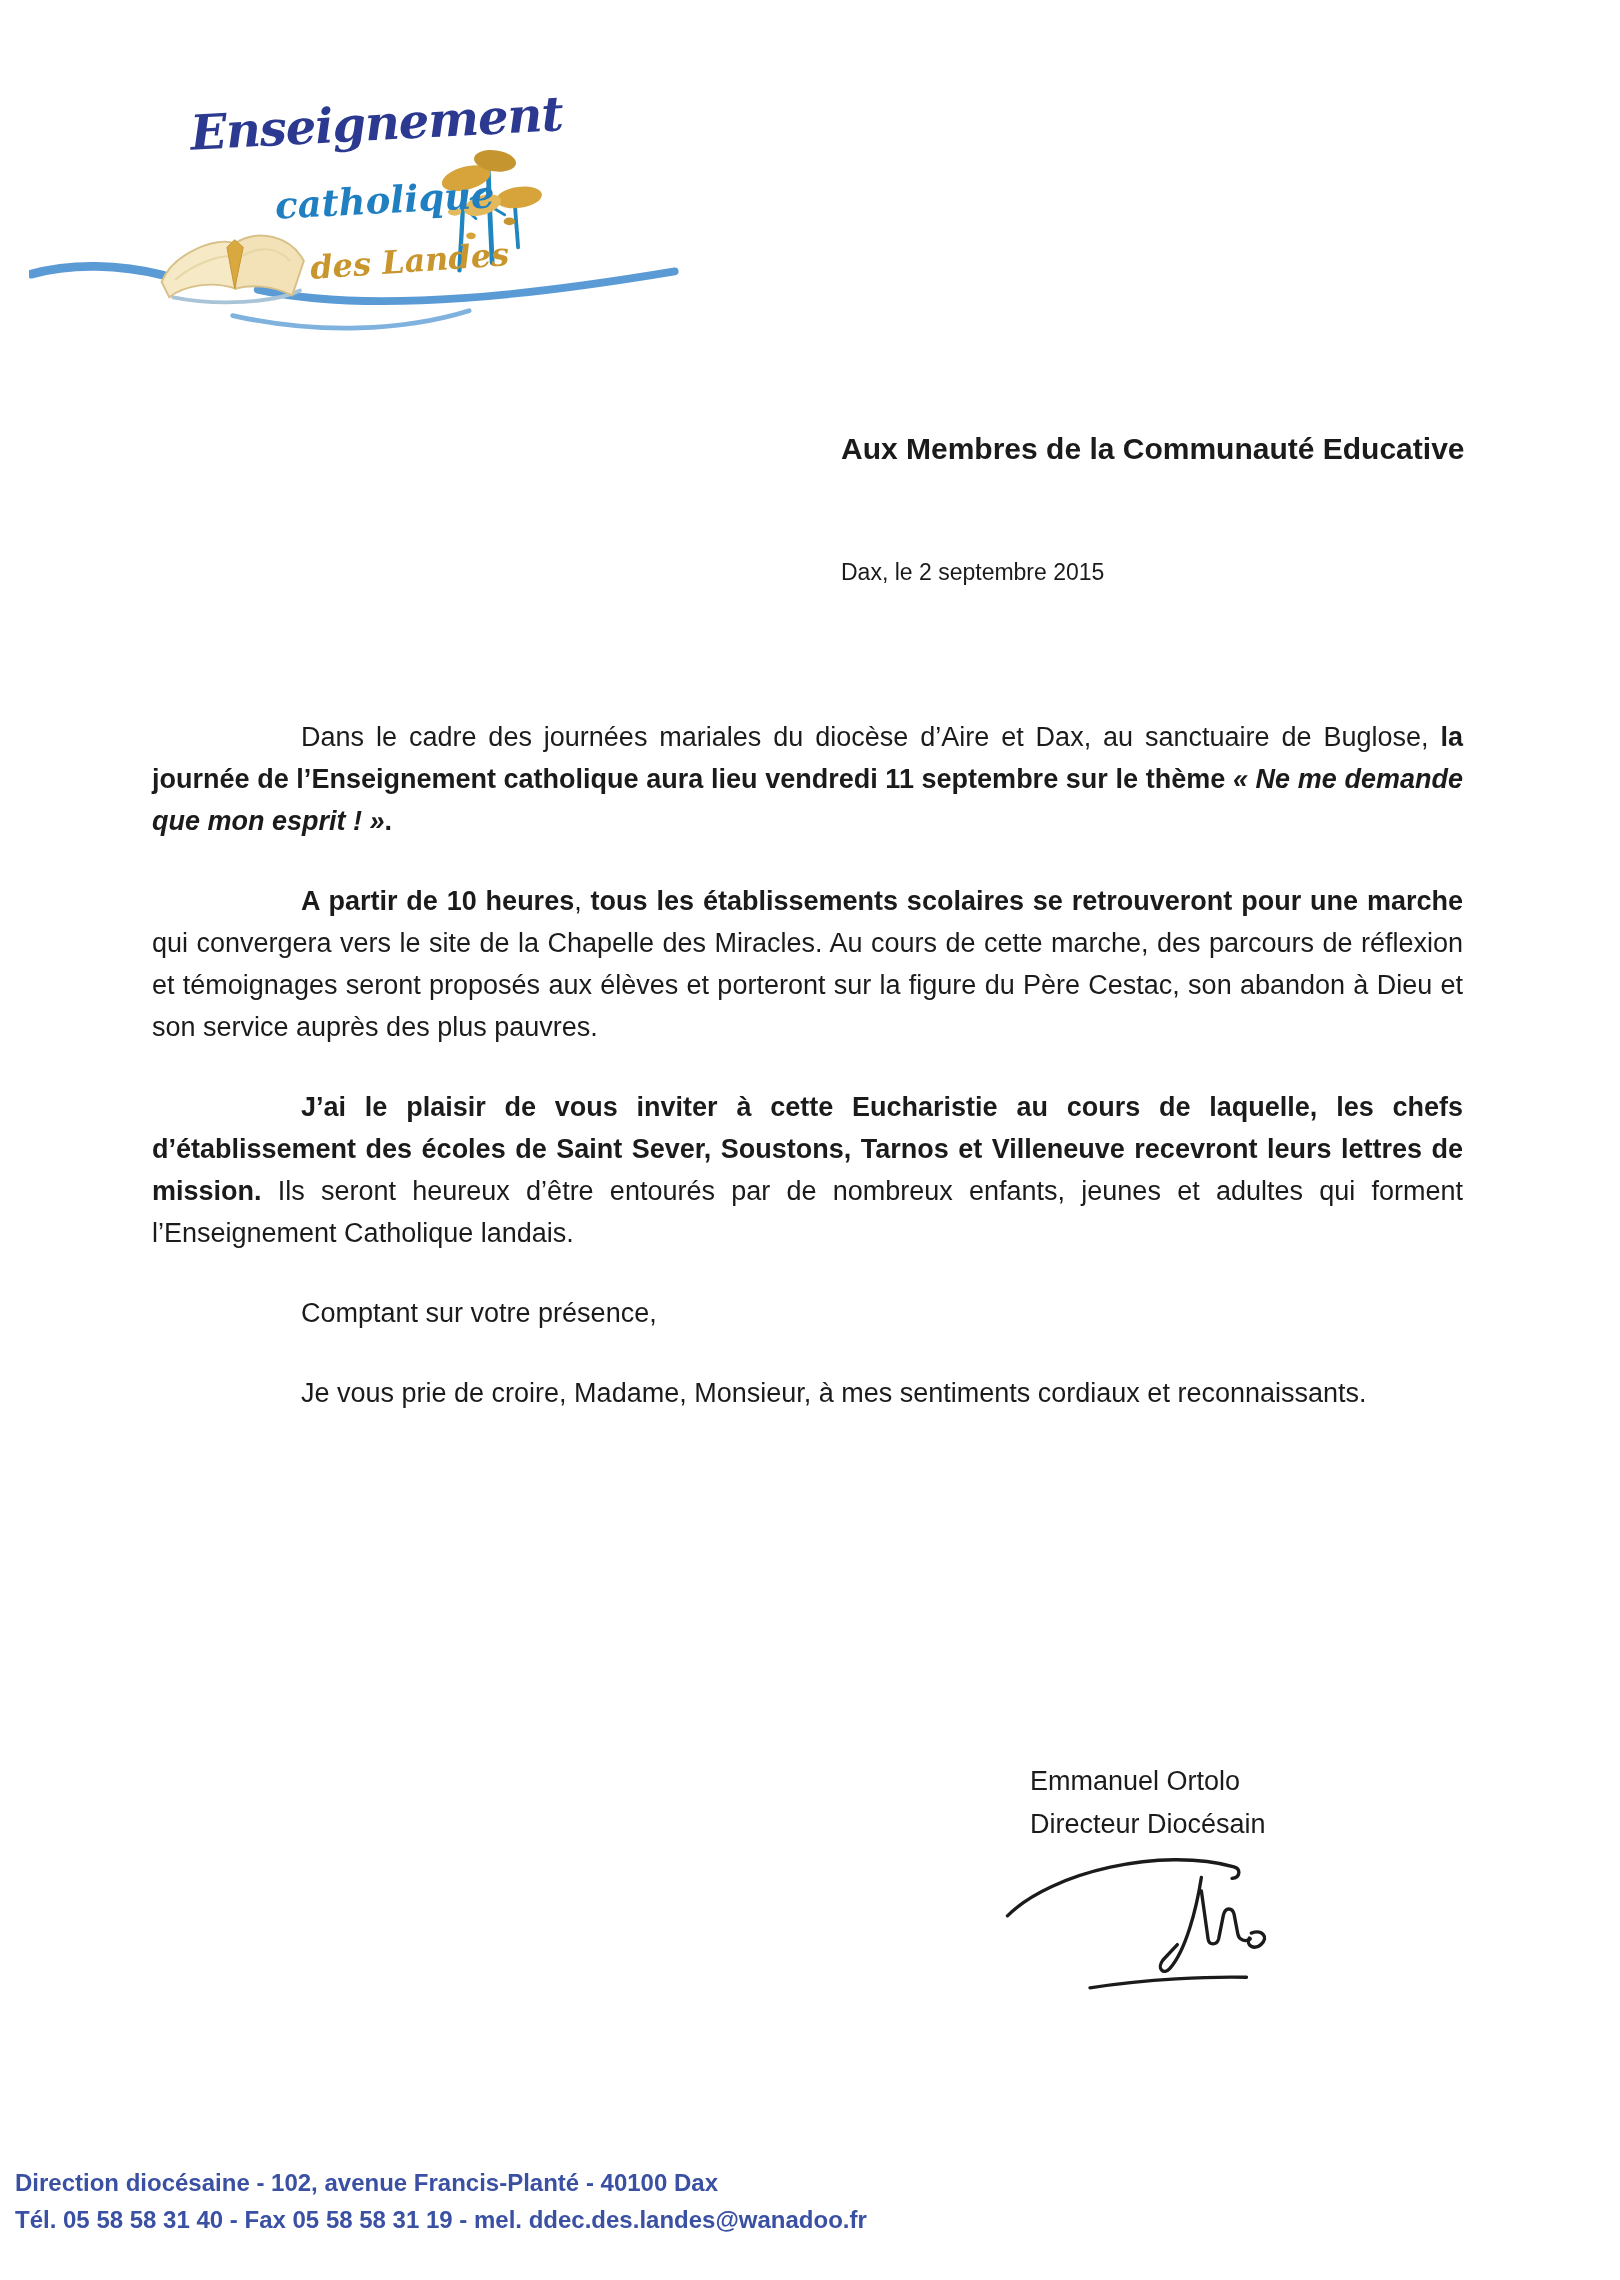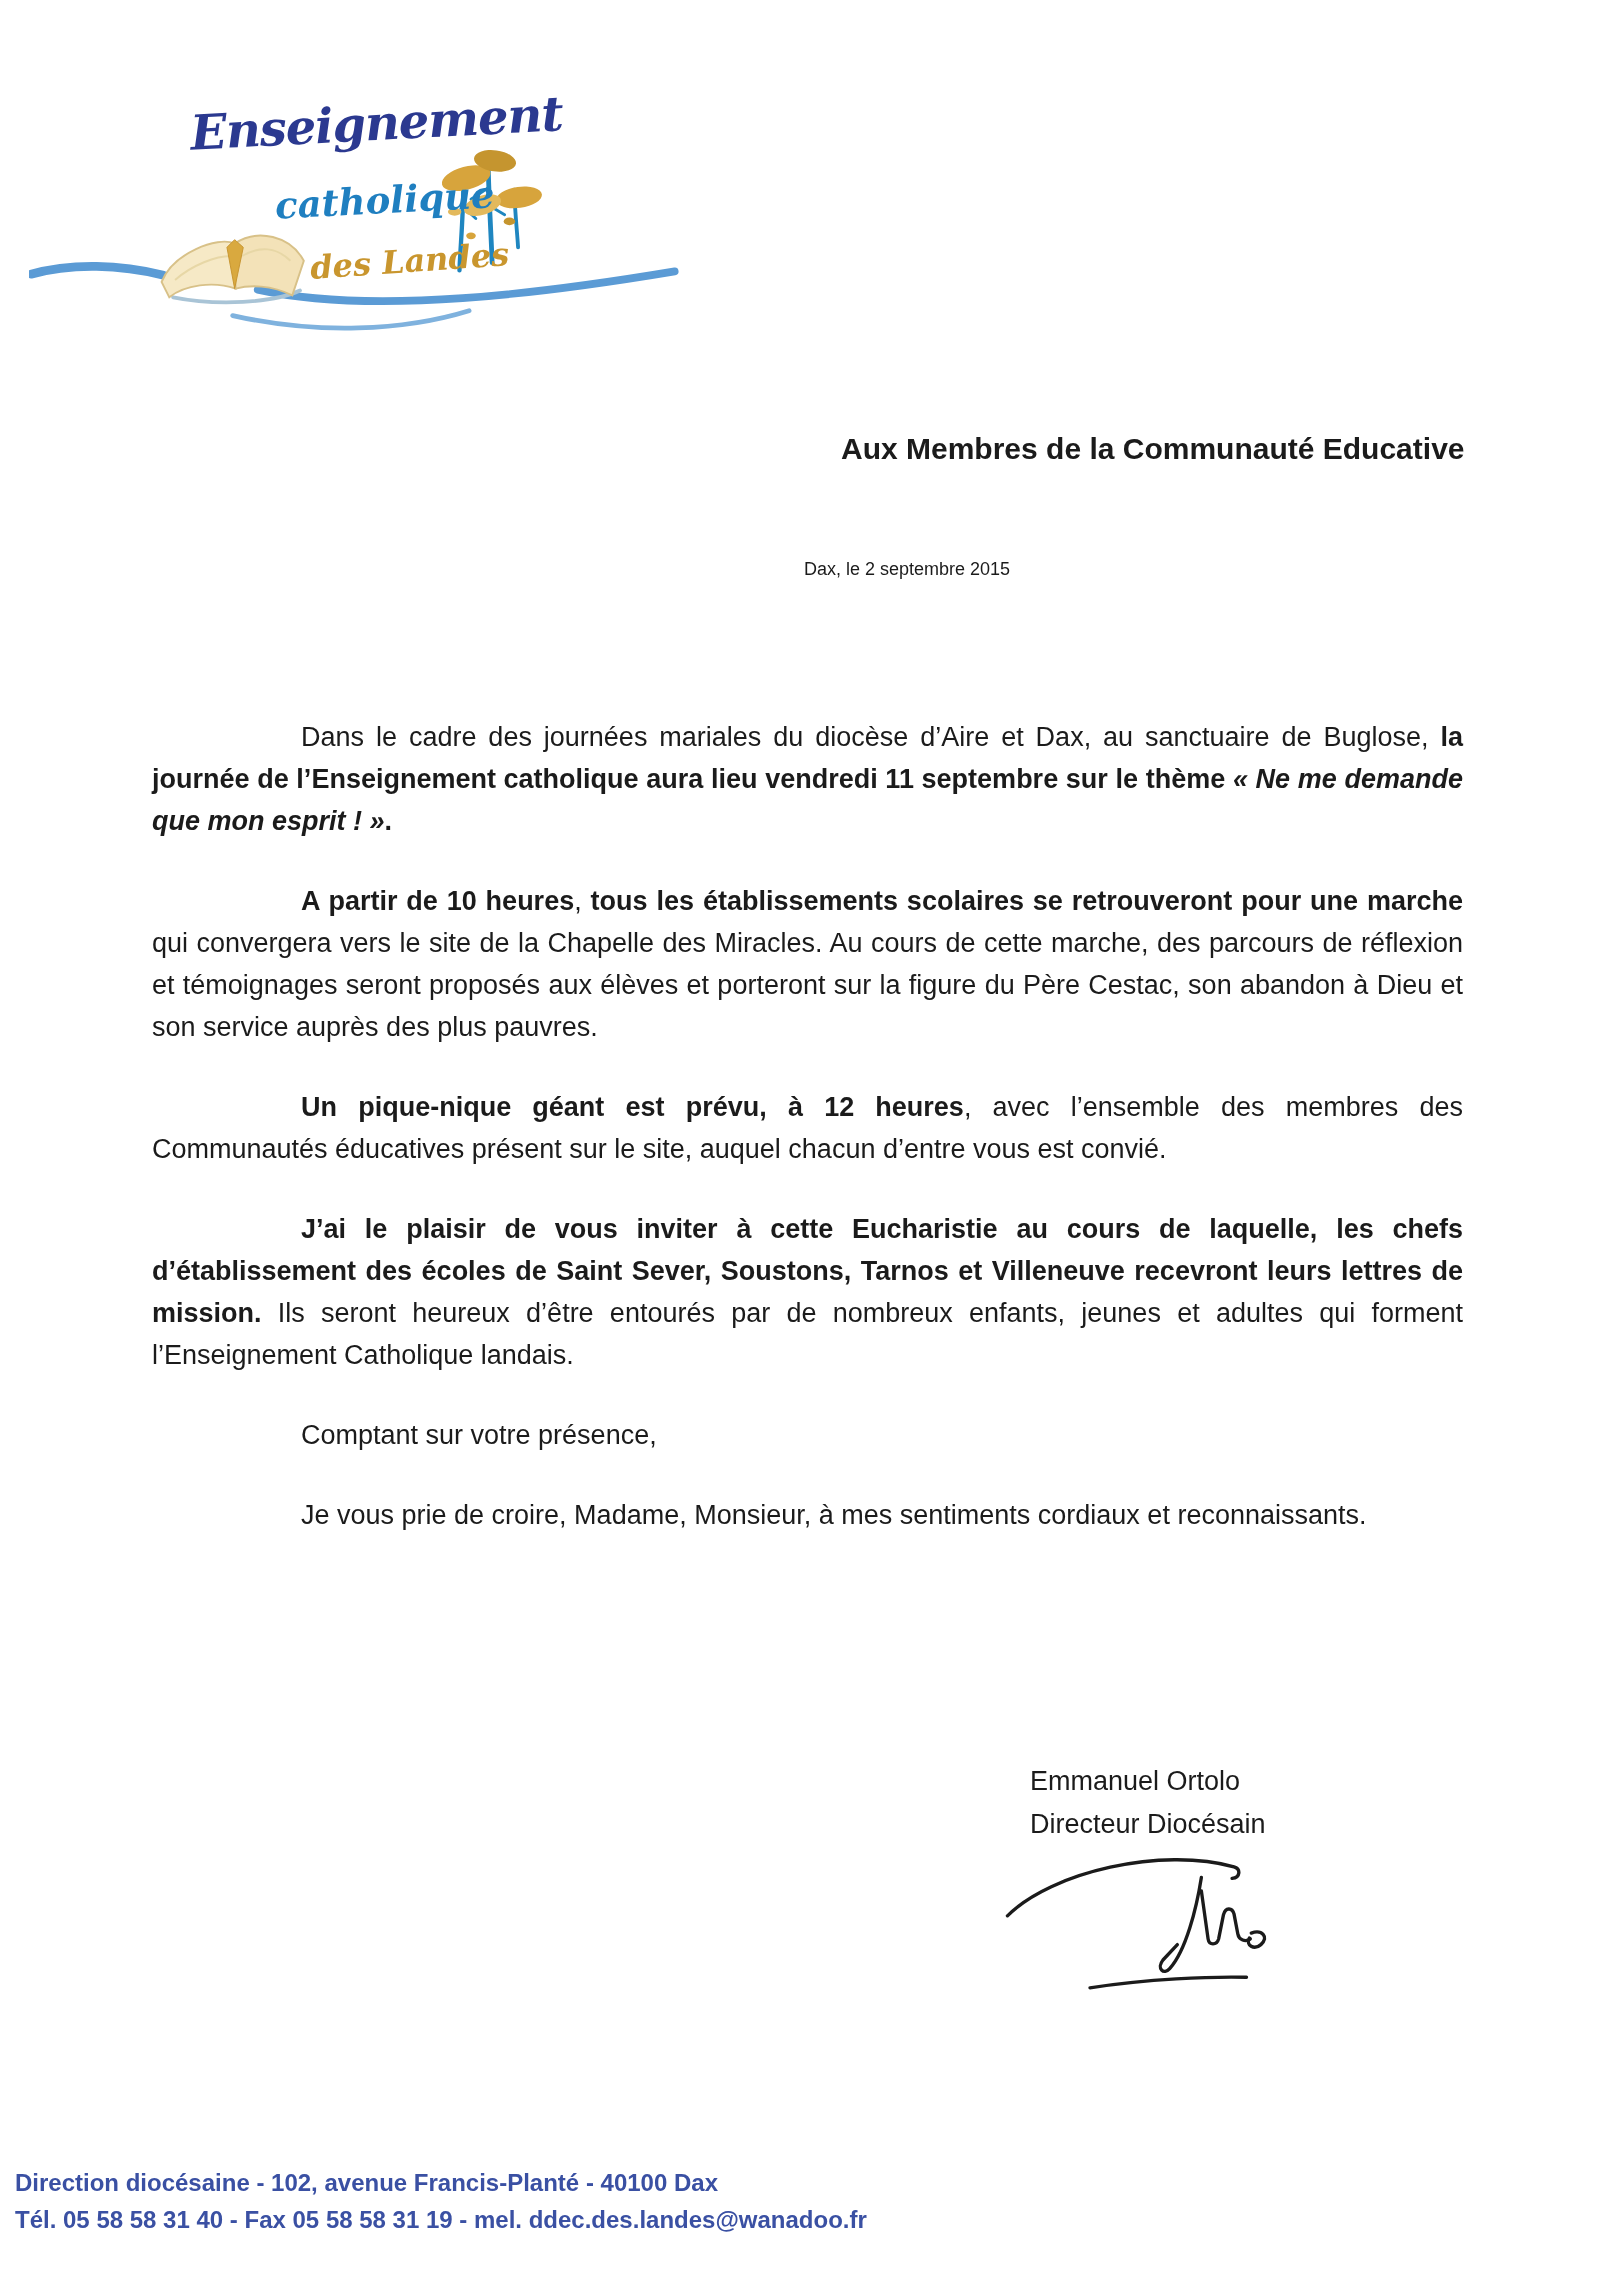--- a/index.html
+++ b/index.html
@@ -14,21 +14,21 @@
   }
   
   .logo{position:absolute;left:29px;top:82px;width:663px;height:274px;}
   .logo-art{position:absolute;left:0;top:0;width:663px;height:274px;}
   .logo-word{position:absolute;font-family:"DejaVu Serif", serif;font-style:italic;font-weight:bold;white-space:nowrap;}
   .logo-w1{left:161px;top:13.4px;font-size:48px;color:#2B3990;transform:rotate(-3deg);letter-spacing:-1px;}
   .logo-w2{left:246px;top:96px;font-size:37px;color:#1F7FC0;transform:rotate(-3deg);}
   .logo-w3{left:281px;top:160px;font-size:32px;color:#C9962E;transform:rotate(-4deg);}
   
   .recipient{position:absolute;left:841px;top:432px;font-size:30px;font-weight:bold;white-space:nowrap;}
-  .dateline{position:absolute;left:804px;top:559px;font-size:18px;white-space:nowrap;}
+  .dateline{position:absolute;left:841px;top:559px;font-size:23px;white-space:nowrap;}
   
   .body-text{
     position:absolute;left:152px;top:678px;width:1311px;
     font-size:27px;line-height:42px;text-align:justify;
   }
   .para{margin:38px 0 0 0;text-indent:149px;}
   .para.first{margin-top:0;}
   .b{font-weight:bold;}
   .i{font-style:italic;}
   
@@ -89,23 +89,20 @@
   <div class="dateline">Dax, le 2 septembre 2015</div>
 
   <div class="body-text">
     <p class="para">
       <span class="r">Dans le cadre des journées mariales du diocèse d’Aire et Dax, au sanctuaire de Buglose, </span><span class="r b">la journée de l’Enseignement catholique aura lieu vendredi 11 septembre sur le thème </span><span class="r b i">« Ne me demande que mon esprit ! »</span><span class="r b">.</span>
     </p>
     <p class="para">
       <span class="r b">A partir de 10 heures</span><span class="r">, </span><span class="r b">tous les établissements scolaires se retrouveront pour une marche</span><span class="r"> qui convergera vers le site de la Chapelle des Miracles. Au cours de cette marche, des parcours de réflexion et témoignages seront proposés aux élèves et porteront sur la figure du Père Cestac, son abandon à Dieu et son service auprès des plus pauvres.</span>
     </p>
     <p class="para">
-      <span class="r b">Un pique-nique géant est prévu, à 12 heures</span><span class="r">, avec l’ensemble des membres des Communautés éducatives présent sur le site, auquel chacun d’entre vous est convié.</span>
-    </p>
-    <p class="para">
       <span class="r b">J’ai le plaisir de vous inviter à cette Eucharistie au cours de laquelle, les chefs d’établissement des écoles de Saint Sever, Soustons, Tarnos et Villeneuve recevront leurs lettres de mission.</span><span class="r"> Ils seront heureux d’être entourés par de nombreux enfants, jeunes et adultes qui forment l’Enseignement Catholique landais.</span>
     </p>
     <p class="para">
       <span class="r">Comptant sur votre présence,</span>
     </p>
     <p class="para">
       <span class="r">Je vous prie de croire, Madame, Monsieur, à mes sentiments cordiaux et reconnaissants.</span>
     </p>
   </div>
 

